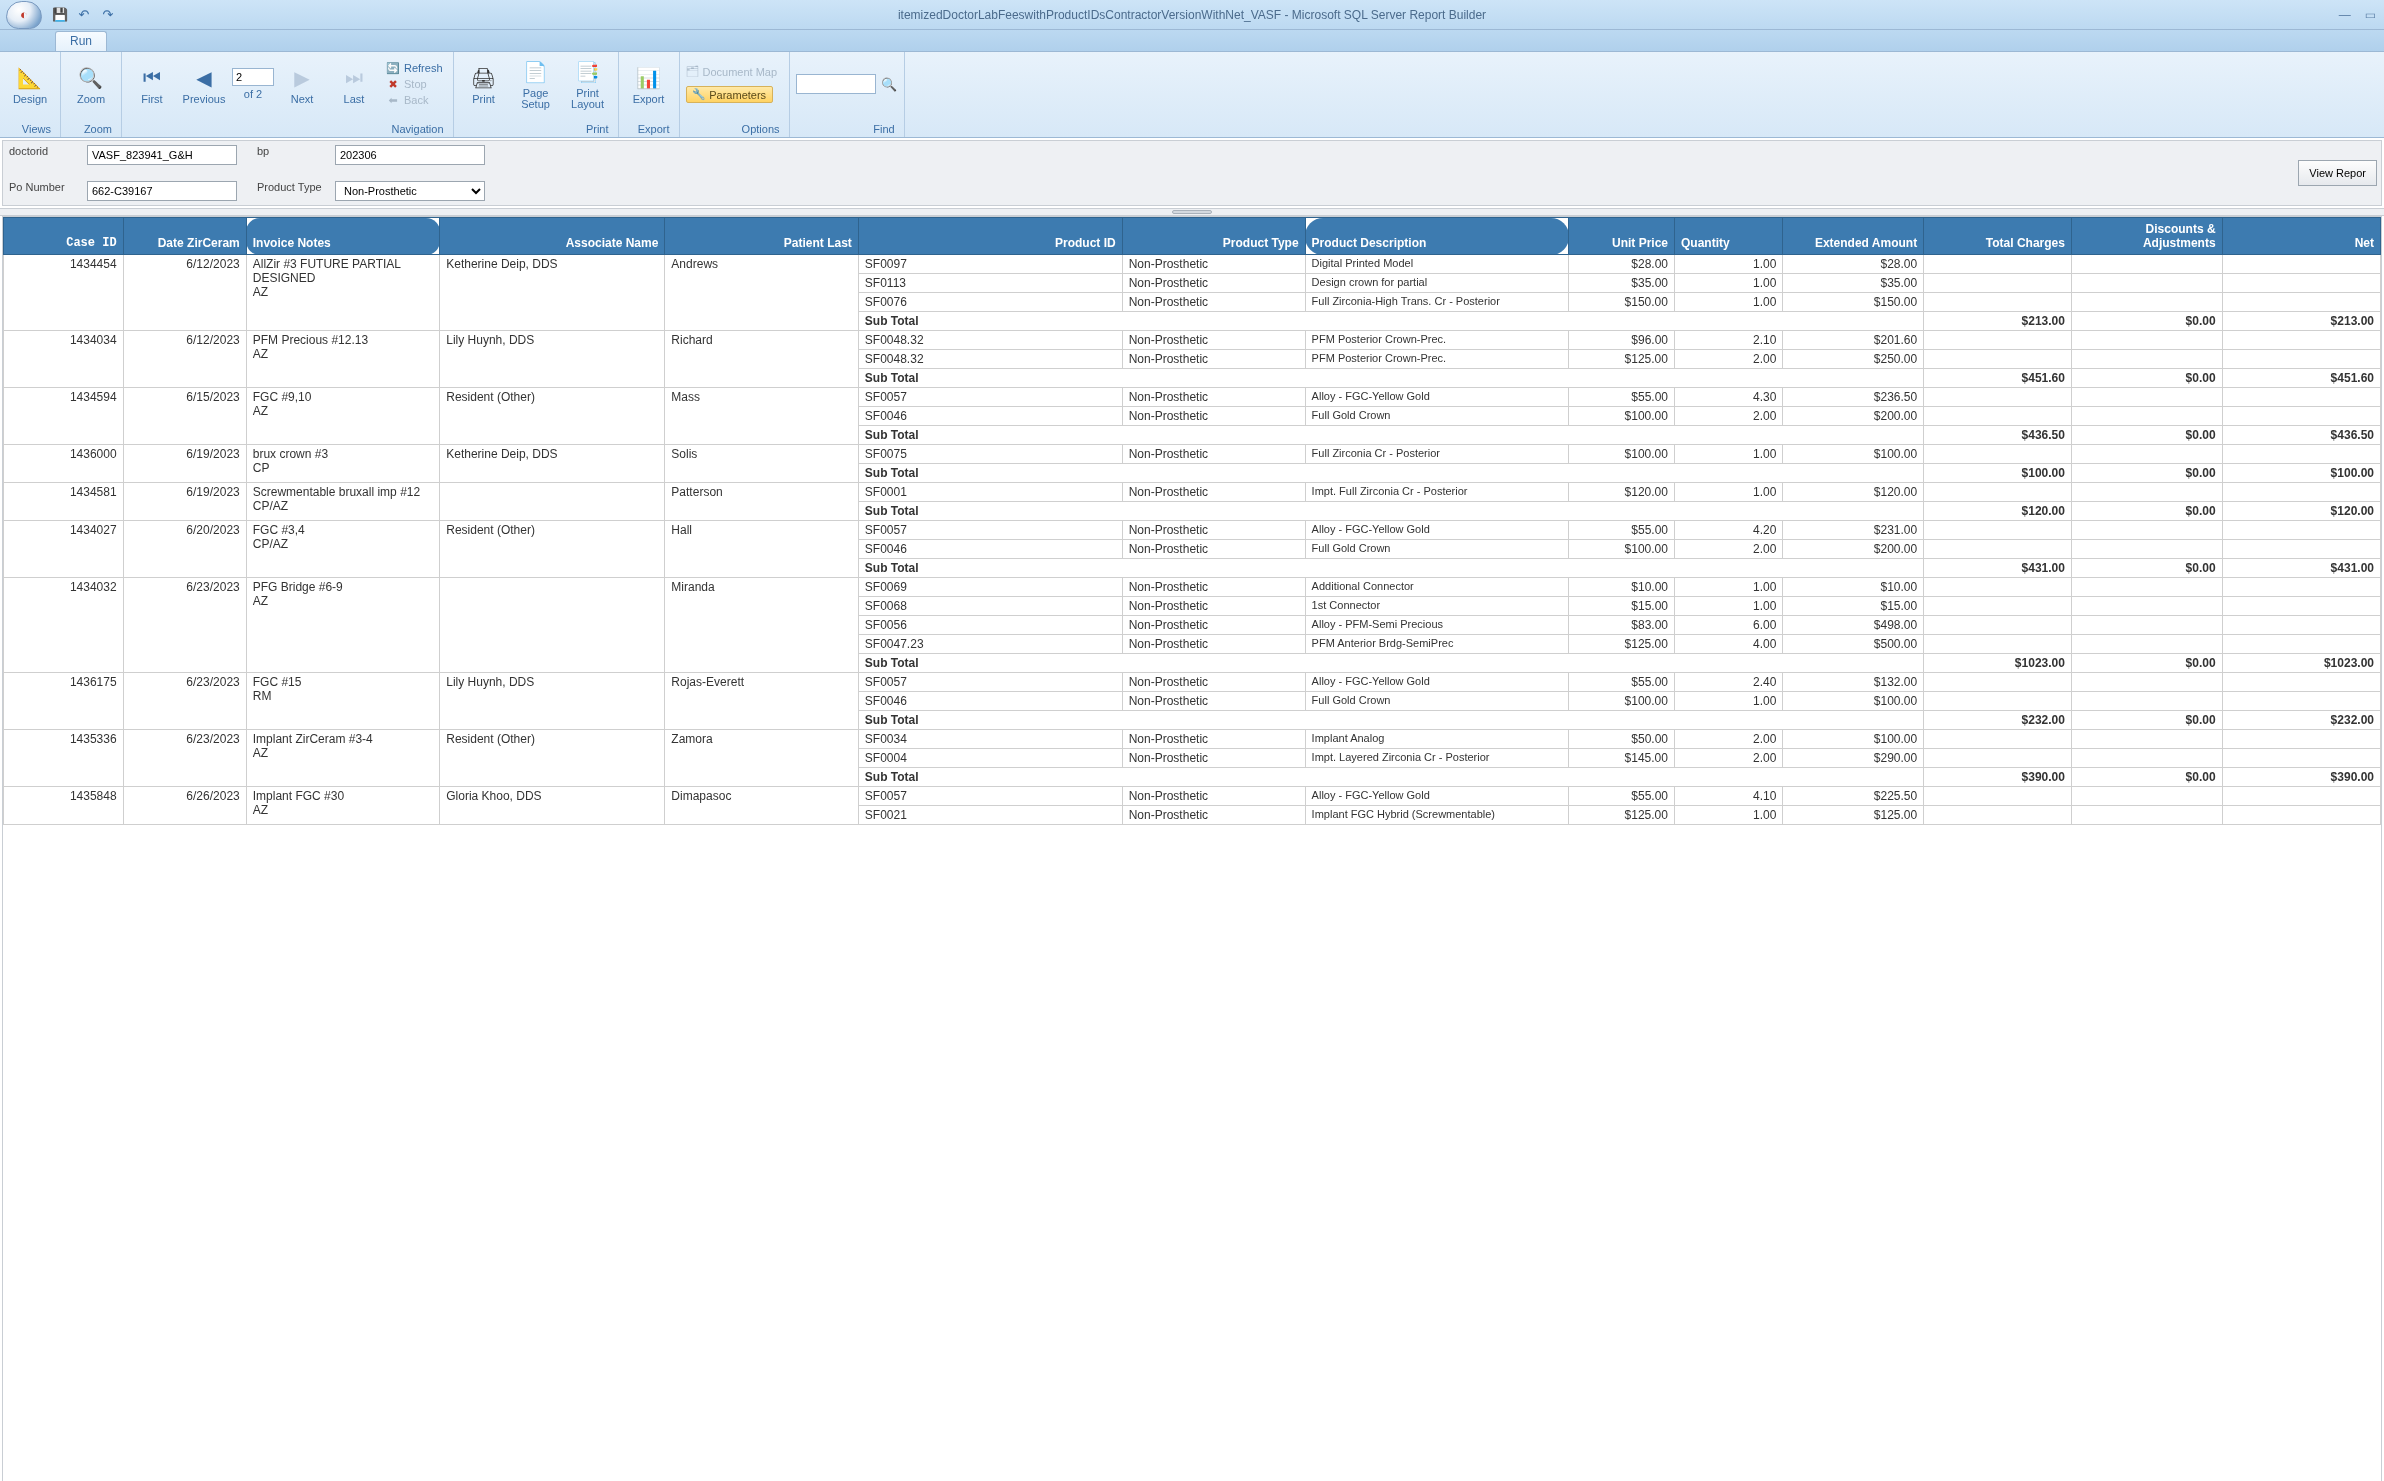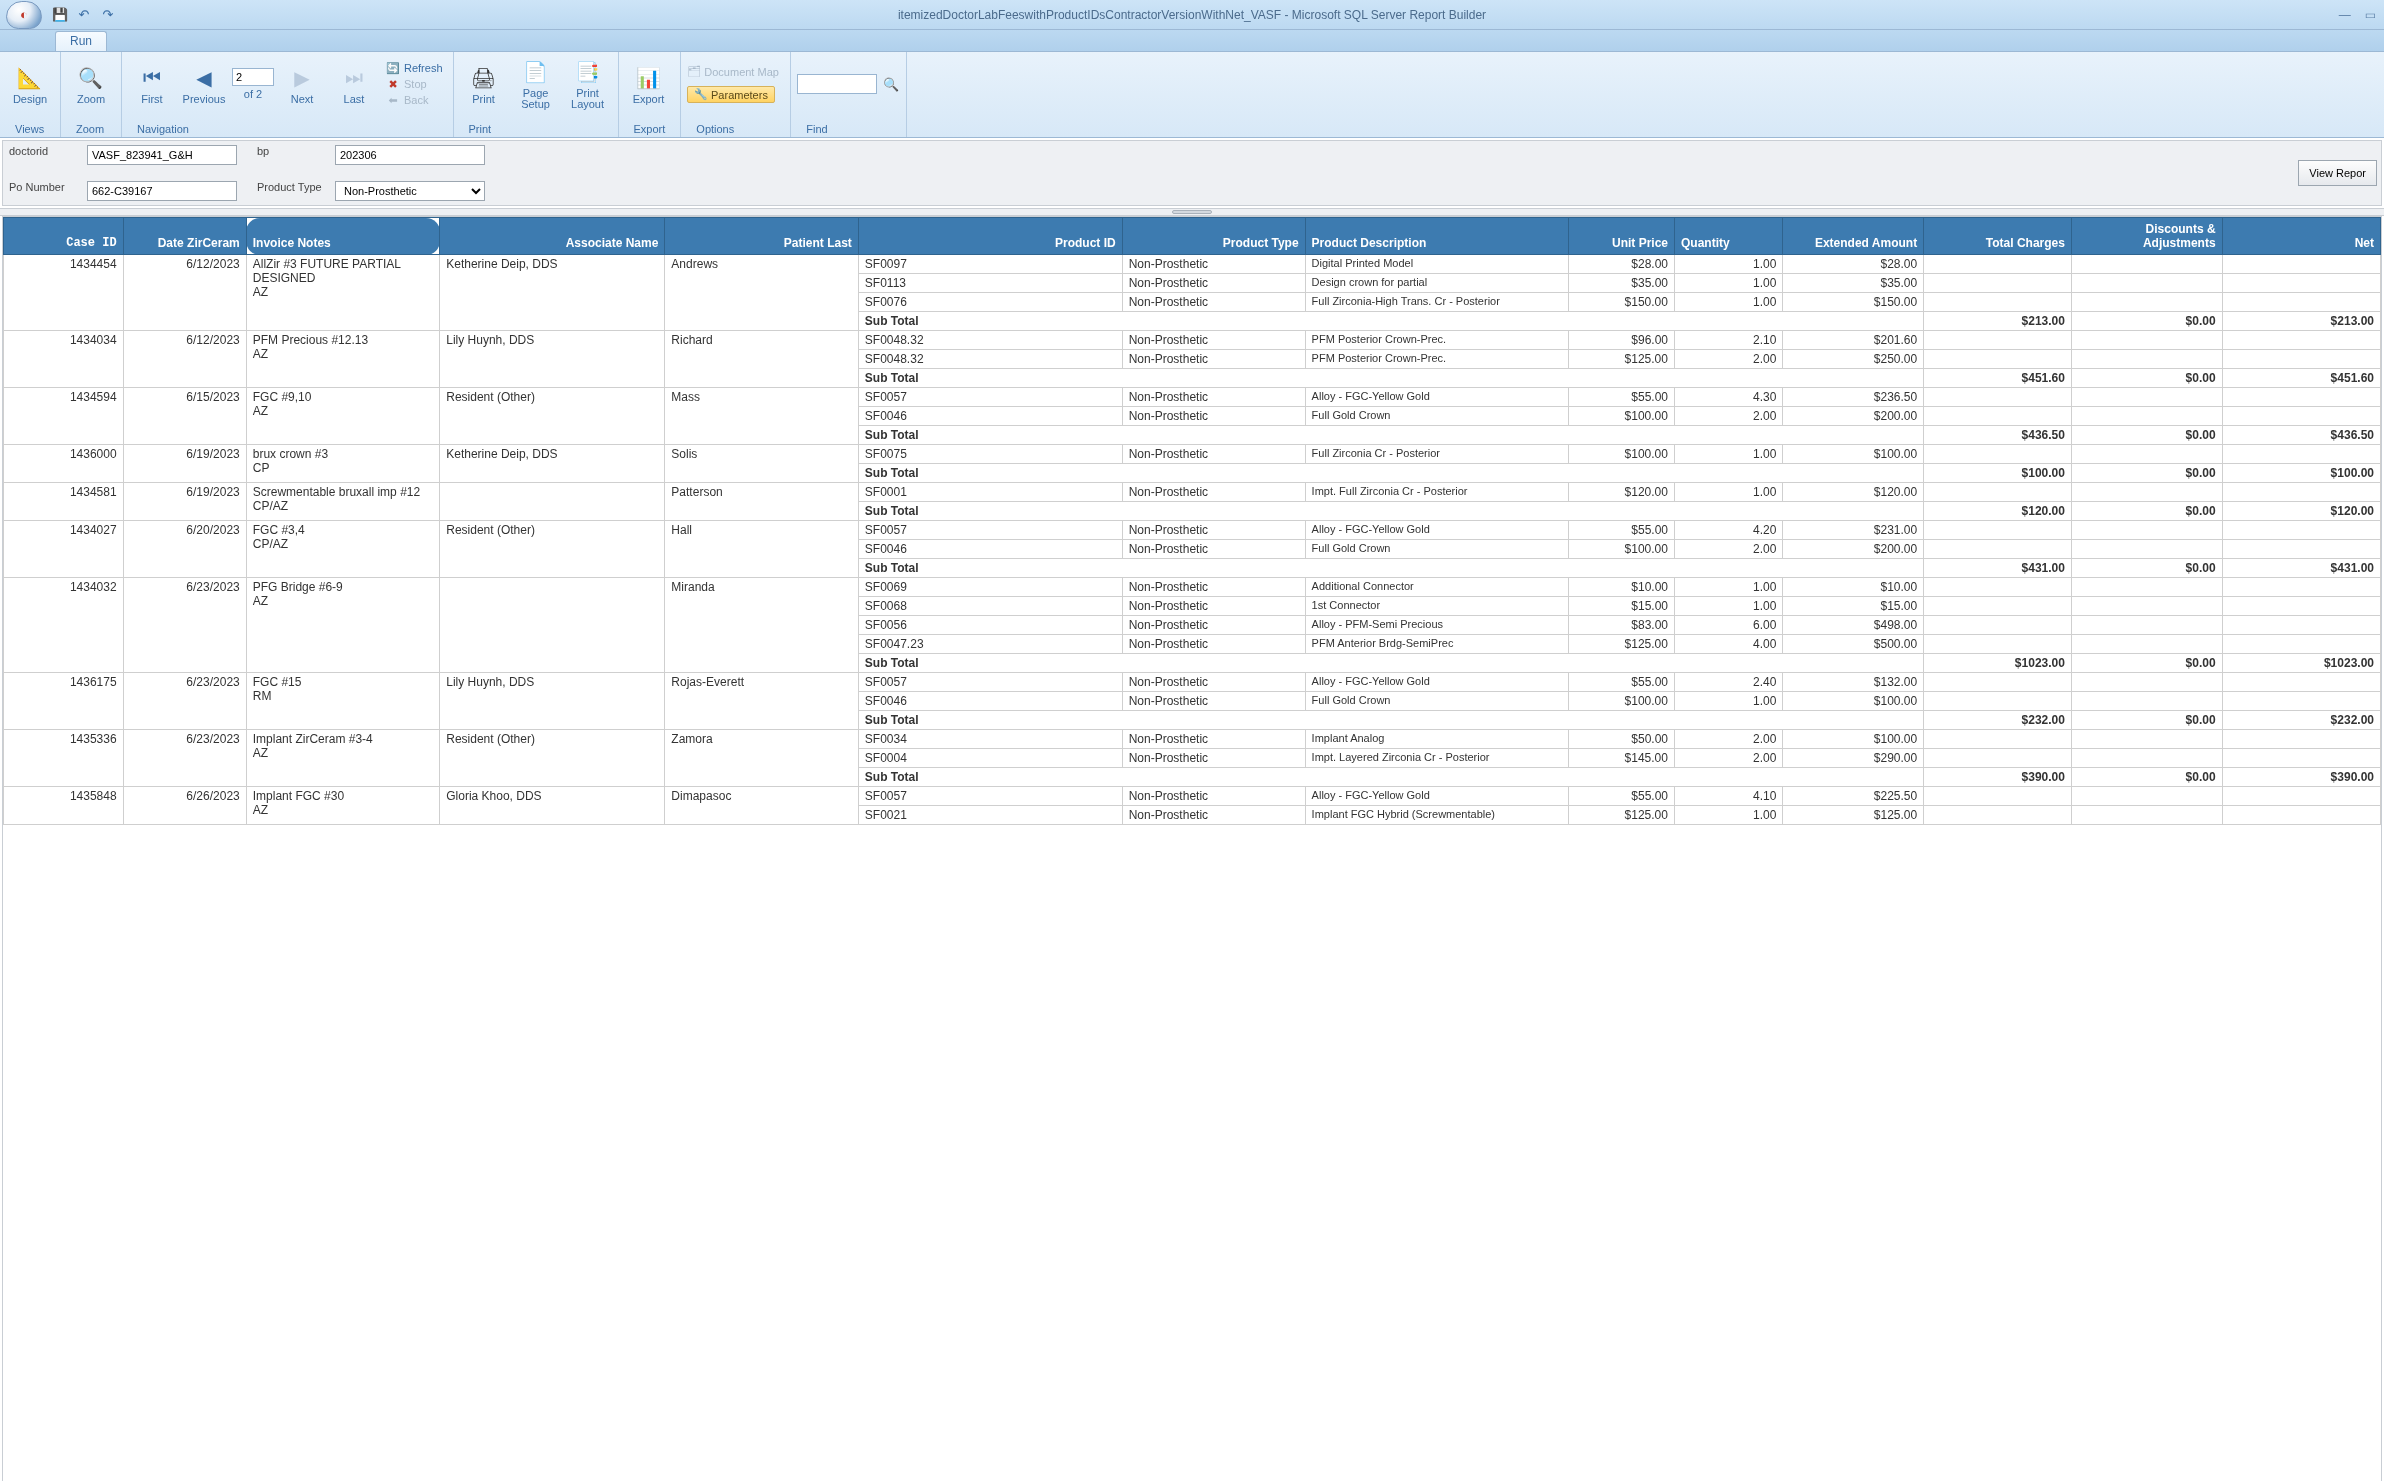--- a/index.html
+++ b/index.html
@@ -14,21 +14,21 @@
 .titlebar .winbtns { position: absolute; right: 8px; display: flex; gap: 14px; color: #5b7fa6; font-size: 12px; }
 
 
 .tabrow { height: 22px; background: linear-gradient(#bcd9f1, #b0d0ec); display: flex; align-items: flex-end; padding-left: 55px; border-bottom: 1px solid #9cb8d4; }
 .tab { height: 20px; padding: 2px 14px 0; background: linear-gradient(#f6fbff, #e6f1fb); border: 1px solid #9cb8d4; border-bottom: none; border-radius: 3px 3px 0 0; font-size: 12px; color: #3b6ea5; }
 
 
 .ribbon { height: 86px; background: linear-gradient(#e8f2fb, #d7e8f7); border-bottom: 1px solid #9cb8d4; display: flex; }
 .group { border-right: 1px solid #b6cde4; display: flex; flex-direction: column; }
 .group-body { flex: 1; display: flex; align-items: center; padding: 2px 6px; gap: 4px; }
-.group-label { text-align: left; font-size: 11px; color: #3b6ea5; padding: 1px 15px 2px; margin-top: 6px; }
+.group-label { text-align: right; font-size: 11px; color: #3b6ea5; padding: 1px 9px 2px; margin-top: 6px; }
 .bigbtn { display: flex; flex-direction: column; align-items: center; justify-content: center; width: 48px; height: 60px; gap: 2px; border-radius: 3px; }
 .bigbtn .ico { width: 28px; height: 28px; display: flex; align-items: center; justify-content: center; font-size: 20px; }
 .bigbtn .lbl { font-size: 11px; color: #3b6ea5; text-align: center; line-height: 11px; }
 .pageinput { width: 42px; height: 18px; border: 1px solid #99b5d1; text-align: left; padding: 0 3px; font-size: 11px; }
 .navcol { display:flex; flex-direction:column; align-items:flex-start; gap:2px; padding:2px 4px;}
 .navcol .row { display:flex; align-items:center; gap:4px; font-size:11px; color:#3b6ea5;}
 .navcol .row.disabled { color:#a8b8c8; }
 .navcol .ic { width:14px;height:14px;display:inline-flex;align-items:center;justify-content:center;font-size:11px;}
 .parambtn { border:1px solid #d7b25a; background:linear-gradient(#ffe9a8,#ffd363); padding:1px 6px; border-radius:2px; display:flex;align-items:center;gap:3px;font-size:11px;color:#5a4a1a;}
 .docmap { display:flex;align-items:center;gap:3px;font-size:11px;color:#a8b8c8;margin-bottom:4px;}
@@ -49,21 +49,21 @@
 .report-wrap { overflow:auto;height:calc(100vh - 30px - 22px - 86px - 58px);border:1px solid #c9ced4;margin:0 2px 2px;}
 table.report { border-collapse:collapse;width:100%;}
 table.report th { background:#3d7bb0;color:#fff;font-weight:600;font-size:12px;padding:4px 6px;border:1px solid #2f638e;text-align:right;vertical-align:bottom;}
 table.report th.l { text-align:left;}
 table.report td { border:1px solid #cfcfcf;padding:2px 6px;font-size:12px;vertical-align:top;background:#fff;}
 table.report td.r { text-align:right;}
 table.report td.sub { font-weight:700;}
 table.report tr.subrow td { font-weight:700;}
 
 
-.c-case{width:68px;font-family:Liberation Mono, monospace;}.c-date{width:70px;}.c-notes{width:110px;border-radius:14px;}.c-assoc{width:128px;}.c-pat{width:110px;}.c-prod{width:150px;}.c-ptype{width:104px;}.c-pdesc{width:150px;}.c-up{width:60px;margin-top:26px;}.c-qty{width:60px;}.c-ext{width:80px;}.c-tot{width:84px;}.c-disc{width:80px;}.c-net{width:90px;}
+.c-case{width:68px;font-family:Liberation Mono, monospace;}.c-date{width:70px;}.c-notes{width:110px;border-radius:14px;}.c-assoc{width:128px;}.c-pat{width:110px;}.c-prod{width:150px;}.c-ptype{width:104px;}.c-pdesc{width:150px;border-radius:18px;}.c-up{width:60px;margin-top:26px;}.c-qty{width:60px;}.c-ext{width:80px;}.c-tot{width:84px;}.c-disc{width:80px;}.c-net{width:90px;}
 </style>
 </head>
 <body>
 
 <div class="titlebar">
   <div class="orb">◐</div>
   <div class="qat">
     <span style="color:#2a6bbf">💾</span>
     <span>↶</span>
     <span>↷</span>

